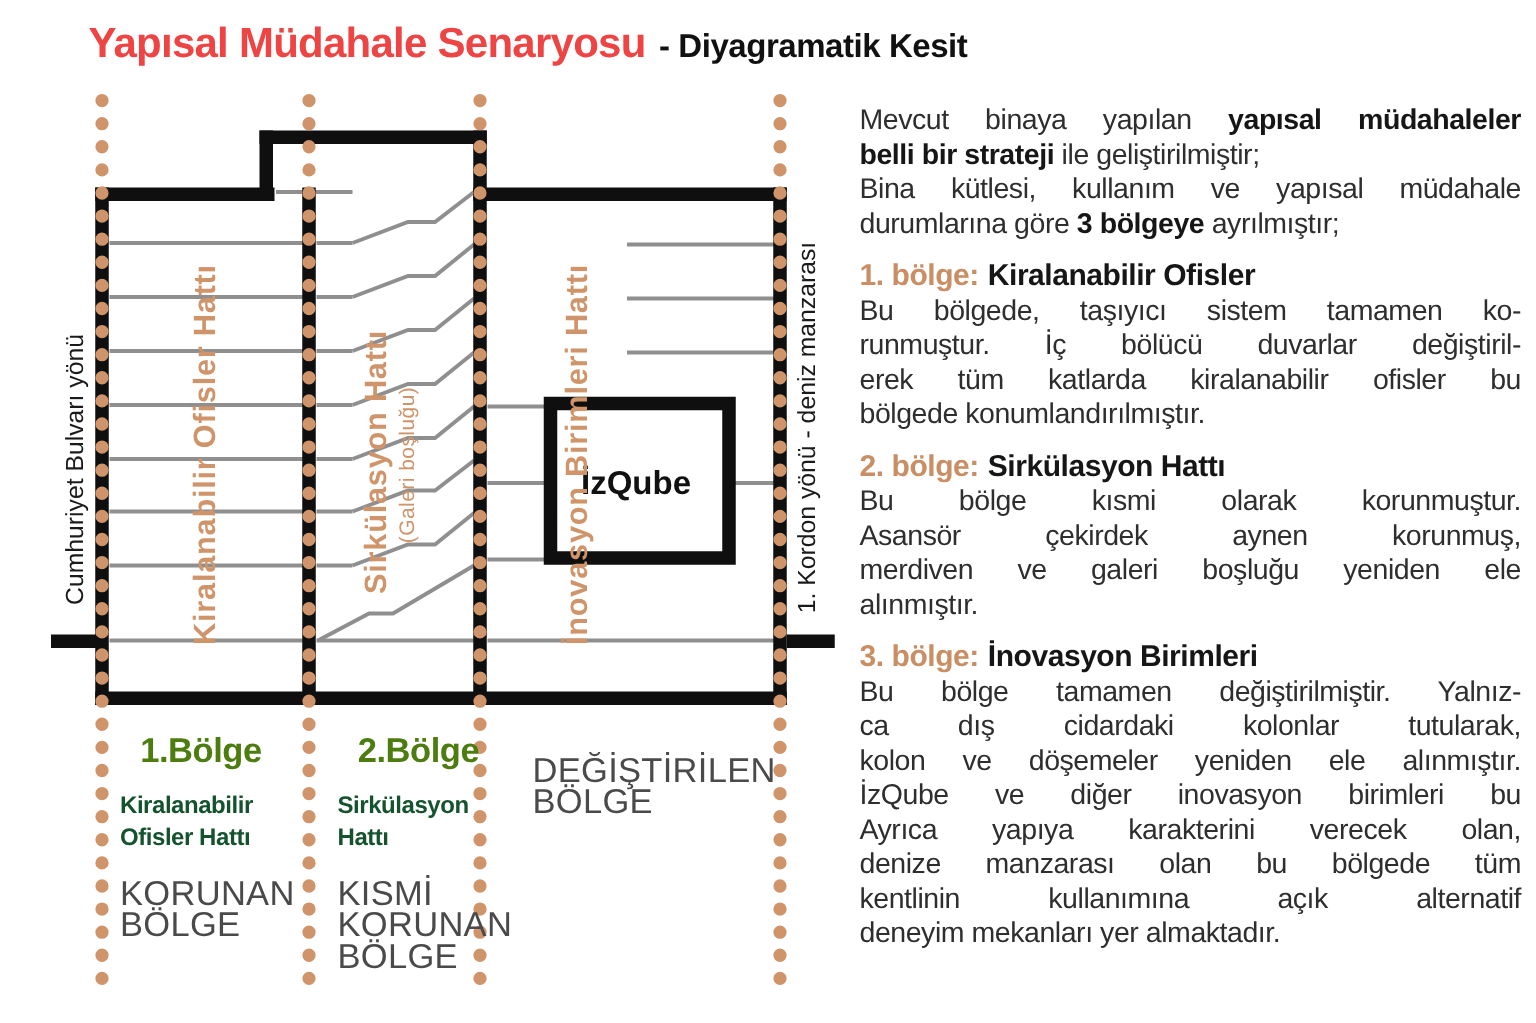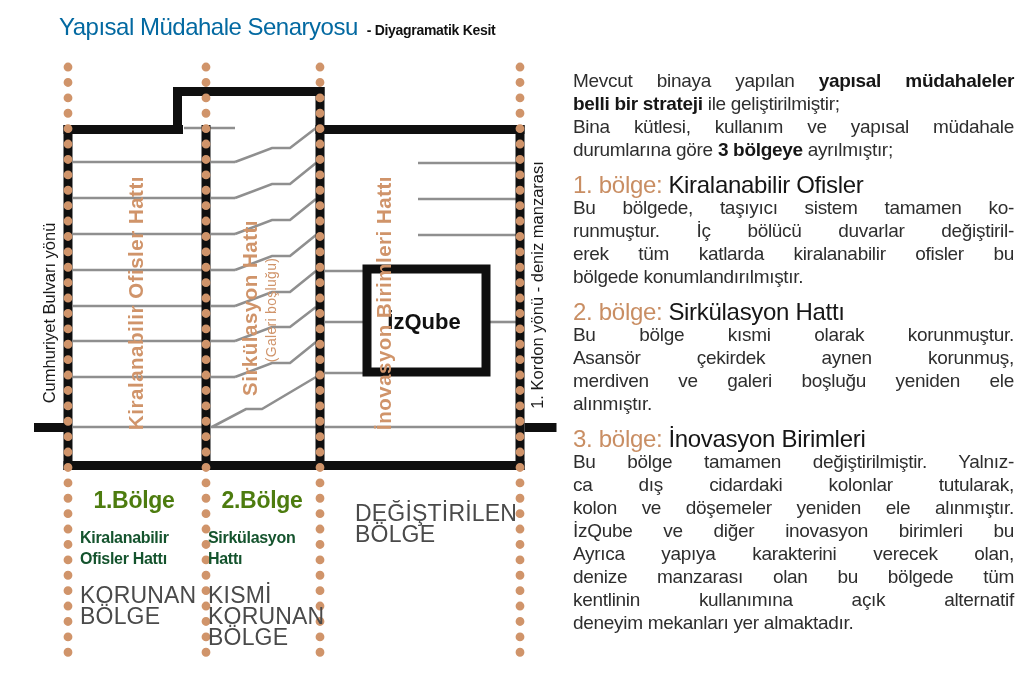--- a/index.html
+++ b/index.html
@@ -1,39 +1,39 @@
 <!DOCTYPE html>
 <html><head>
 <meta charset="utf-8">
 <style>
   html,body{margin:0;padding:0;background:#ffffff;}
   .page{position:relative;width:1024px;height:682px;background:#fff;overflow:hidden;
         font-family:"Liberation Sans",sans-serif;color:#0f0f0f;}
   
   .title{position:absolute;left:59px;top:13px;display:flex;align-items:baseline;gap:9px;white-space:nowrap;}
-  .title-main{font-size:24px;font-weight:normal;letter-spacing:-0.5px;color:#0369a1;}
-  .title-sub{font-size:14px;font-weight:bold;letter-spacing:-0.3px;color:#111;}
+  .title-main{font-size:28px;font-weight:bold;letter-spacing:-0.5px;color:#ef4444;}
+  .title-sub{font-size:22px;font-weight:bold;letter-spacing:-0.3px;color:#111;}
   
   .diagram{position:absolute;left:0;top:0;width:1024px;height:682px;}
   .diagram text{font-family:"Liberation Sans",sans-serif;}
   
   .legend-col{position:absolute;top:487px;}
   .legend-num{font-size:23px;font-weight:bold;color:#4d7c0f;text-align:center;letter-spacing:-0.3px;}
   .legend-name{margin-top:13px;padding-left:5px;font-size:16px;font-weight:bold;color:#14532d;
                line-height:21px;white-space:pre-line;letter-spacing:-0.3px;}
   .legend-status{margin-top:16px;padding-left:5px;font-size:23px;color:#4a4a4a;
                line-height:21px;white-space:pre-line;letter-spacing:0.2px;}
   
   .panel{position:absolute;left:573px;top:69px;width:441px;font-size:19px;line-height:23px;
          color:#2e2e2e;letter-spacing:-0.3px;}
   .panel .b{font-weight:bold;color:#161616;}
   .tline{text-align:left;}
   .tline.fill{text-align:justify;text-align-last:justify;}
   .sec{margin-top:12px;}
-  .sec-head{font-size:24px;line-height:23px;font-weight:normal;color:#161616;}
+  .sec-head{font-size:20px;line-height:23px;font-weight:bold;color:#161616;}
   .sec-label{color:#c98e63;margin-right:6px;}
 </style>
 </head>
 <body>
 
 <div class="page">
 
   <header class="title">
     <span class="title-main">Yapısal Müdahale Senaryosu</span>
     <span class="title-sub">- Diyagramatik Kesit</span>
@@ -118,21 +118,21 @@
     <text x="543" y="285" transform="rotate(-90 543 285)" text-anchor="middle" font-size="16.5" fill="#1a1a1a">1. Kordon yönü - deniz manzarası</text>
   </svg>
 
   <div class="legend-col" style="left:75px;width:118px;">
     <div class="legend-num">1.Bölge</div>
     <div class="legend-name">Kiralanabilir
 Ofisler Hattı</div>
     <div class="legend-status">KORUNAN
 BÖLGE</div>
   </div>
-  <div class="legend-col" style="left:203px;width:118px;">
+  <div class="legend-col" style="left:220px;width:118px;">
     <div class="legend-num">2.Bölge</div>
     <div class="legend-name">Sirkülasyon
 Hattı</div>
     <div class="legend-status">KISMİ
 KORUNAN
 BÖLGE</div>
   </div>
   <div class="legend-col" style="left:350px;width:140px;">
     <div class="legend-status">DEĞİŞTİRİLEN
 BÖLGE</div>

